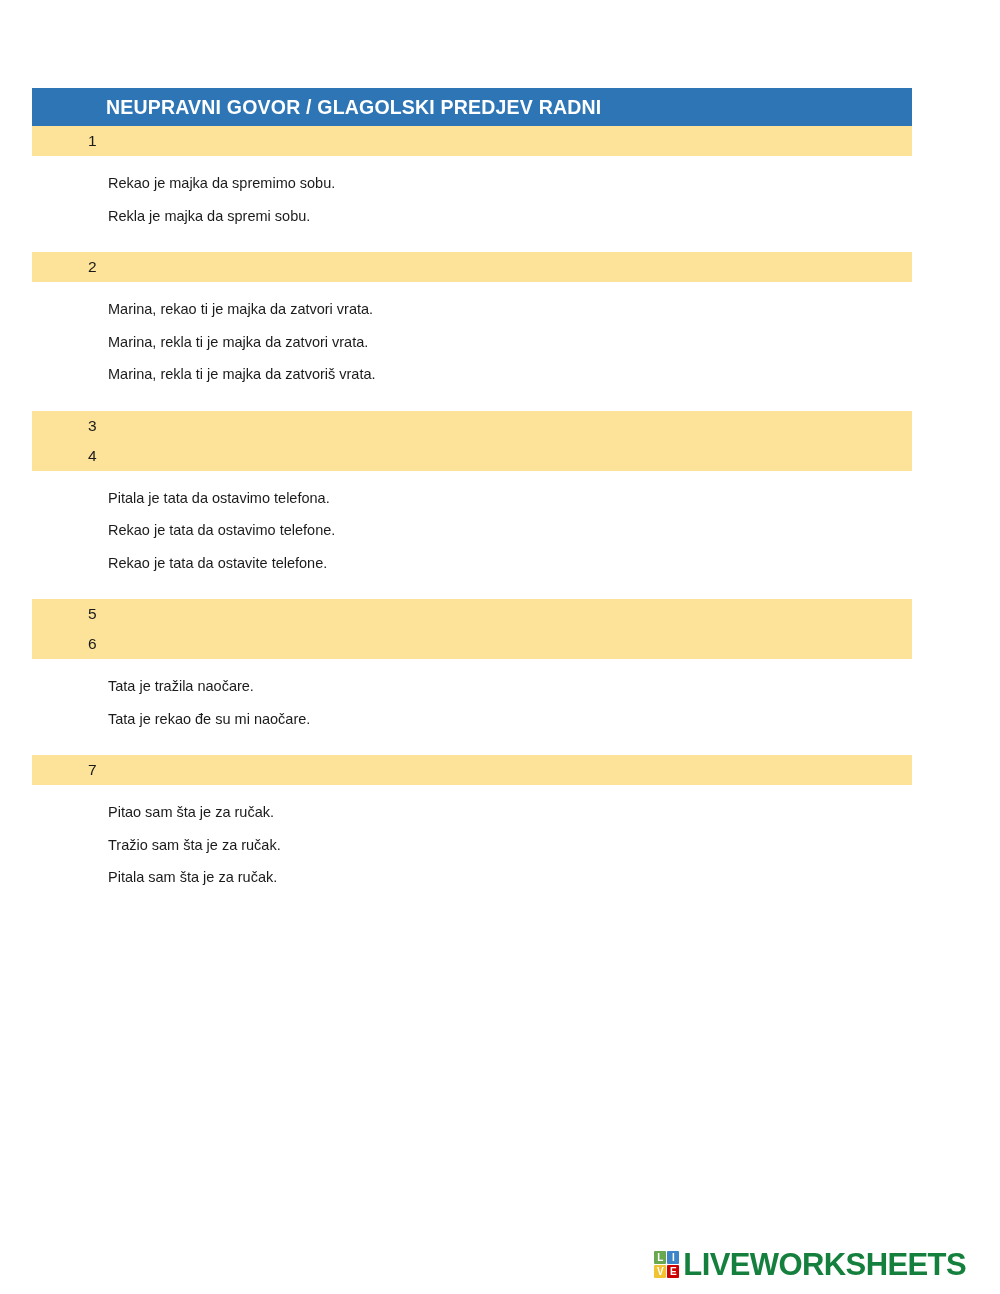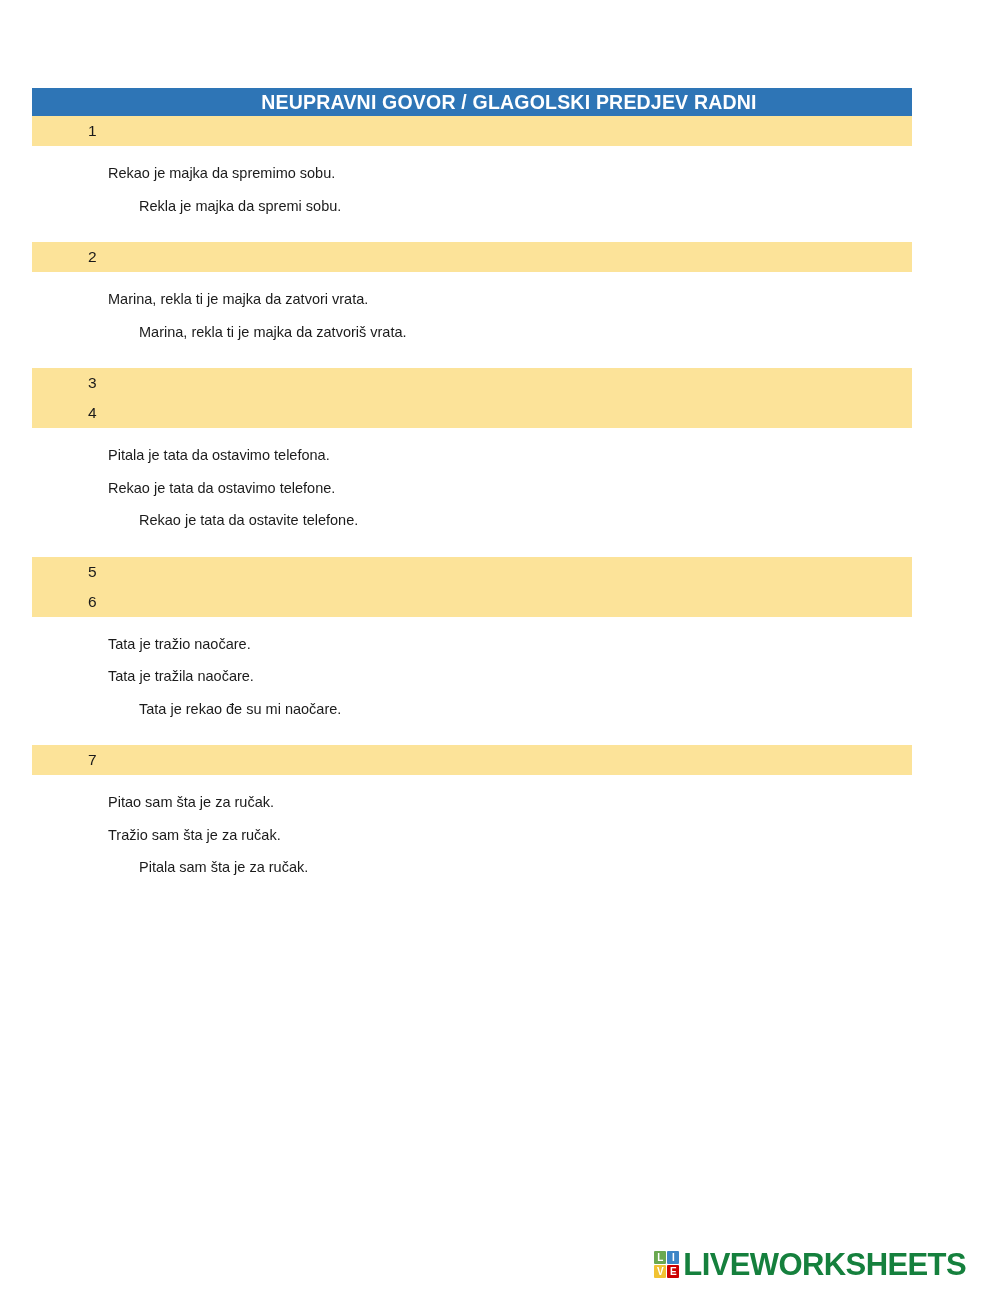--- a/index.html
+++ b/index.html
@@ -19,27 +19,26 @@
   .sheet {
     position: absolute;
     left: 32px;
     top: 0;
     width: 880px;
   }
 
   
   .title-bar {
     background: #2e75b6;
-    height: 28px;
+    height: 38px;
     margin-top: 88px;
     display: flex;
     align-items: center;
     box-sizing: border-box;
     padding-left: 74px;
-    justify-content: center;
   }
   .title-text {
     color: #ffffff;
     font-size: 19.5px;
     font-weight: bold;
     letter-spacing: 0.2px;
     white-space: nowrap;
   }
 
   
@@ -64,21 +63,20 @@
   }
   .option {
     font-size: 14.5px;
     color: #1b1b1b;
     line-height: 1.0;
     padding: 6px 0 12px 0;
     white-space: nowrap;
   }
   .option:last-child {
     padding-bottom: 6px;
-    margin-left: 31px;
   }
 
   
   .footer {
     position: absolute;
     right: 34px;
     bottom: 14px;
     display: flex;
     align-items: center;
     gap: 4px;
@@ -130,20 +128,21 @@
       <div class="option">Rekao je majka da spremimo sobu.</div>
       <div class="option">Rekla je majka da spremi sobu.</div>
     </div>
   </div>
 
   <div class="question-block">
     <div class="num-bar">
       <span class="num-text">2</span>
     </div>
     <div class="options">
+      <div class="option">Marina, rekao ti je majka da zatvori vrata.</div>
       <div class="option">Marina, rekla ti je majka da zatvori vrata.</div>
       <div class="option">Marina, rekla ti je majka da zatvoriš vrata.</div>
     </div>
   </div>
 
   <div class="question-block">
     <div class="num-bar">
       <span class="num-text">3</span>
     </div>
   </div>
@@ -163,21 +162,20 @@
     <div class="num-bar">
       <span class="num-text">5</span>
     </div>
   </div>
 
   <div class="question-block">
     <div class="num-bar">
       <span class="num-text">6</span>
     </div>
     <div class="options">
-      <div class="option">Tata je tražio naočare.</div>
       <div class="option">Tata je tražila naočare.</div>
       <div class="option">Tata je rekao đe su mi naočare.</div>
     </div>
   </div>
 
   <div class="question-block">
     <div class="num-bar">
       <span class="num-text">7</span>
     </div>
     <div class="options">

